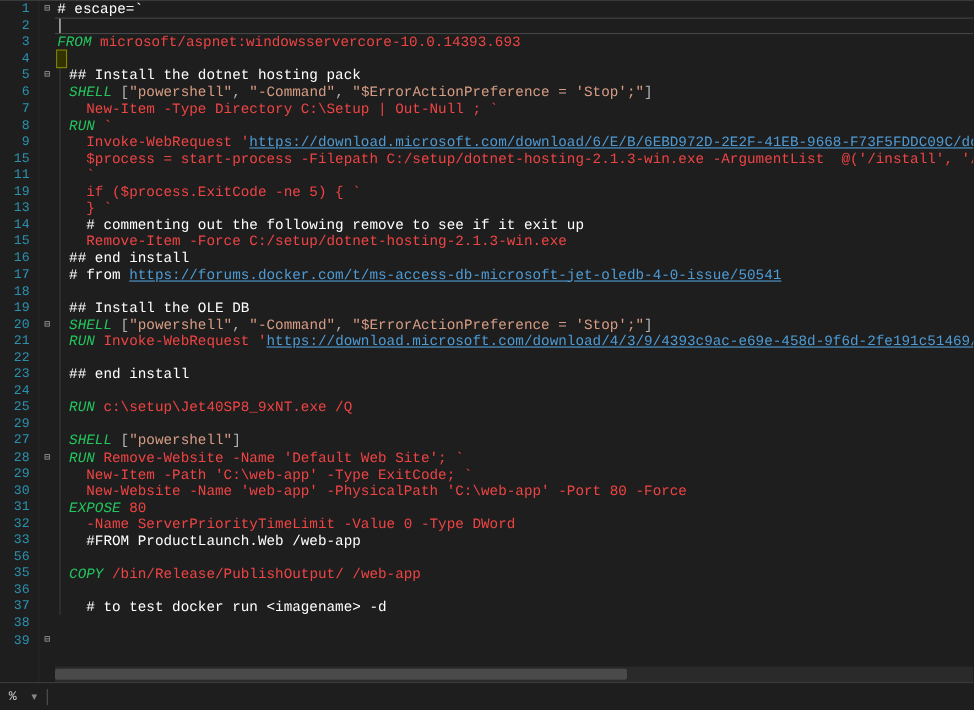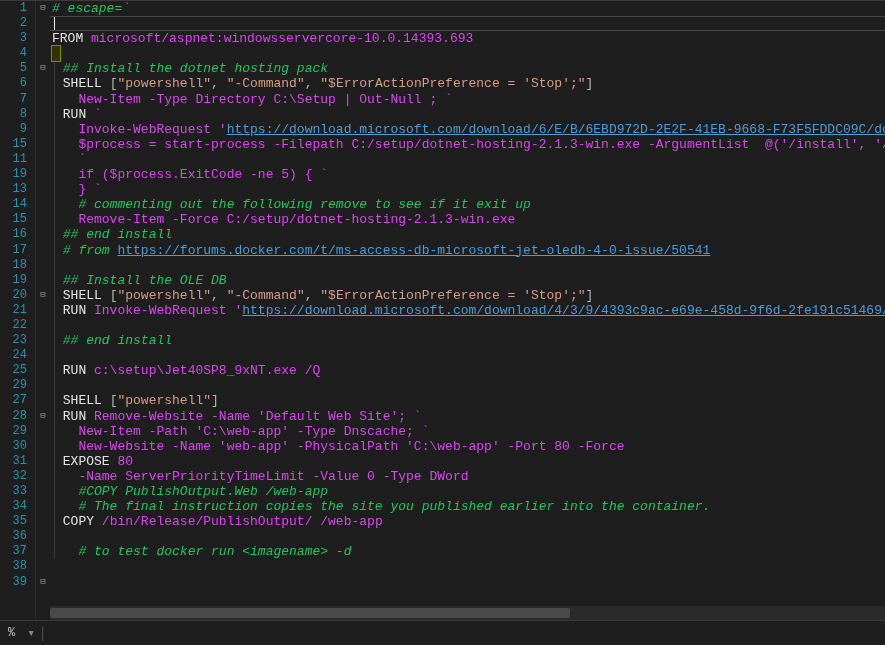--- a/index.html
+++ b/index.html
@@ -75,24 +75,24 @@
 }
 .caret {
   position: absolute;
   left: 4px;
   top: 16px;
   width: 1px;
   height: 13px;
   background: #eeeeee;
   pointer-events: none;
 }
-.kw { color: #e5e5e5; }
-.cm { color: #22c55e; font-style: italic; }
+.kw { color: #22c55e; font-style: italic; }
+.cm { color: #ffffff; }
 .st { color: #d69d85; }
-.pl { color: #d946ef; }
+.pl { color: #ef4444; }
 .pu { color: #b4b4b4; }
 .lk { color: #4e9cd6; text-decoration: underline; }
 .bracket-y { background: #333300; outline: 1px solid #888800; }
 .statusbar {
   width: 885px;
   height: 25px;
   background: #1e1e1e;
   border-top: 1px solid #3a3a3a;
   display: flex;
   align-items: center;
@@ -159,21 +159,21 @@
       <div class="ln">24</div>
       <div class="ln">25</div>
       <div class="ln">29</div>
       <div class="ln">27</div>
       <div class="ln">28</div>
       <div class="ln">29</div>
       <div class="ln">30</div>
       <div class="ln">31</div>
       <div class="ln">32</div>
       <div class="ln">33</div>
-      <div class="ln">34</div>
+      <div class="ln">56</div>
       <div class="ln">35</div>
       <div class="ln">36</div>
       <div class="ln">37</div>
       <div class="ln">38</div>
       <div class="ln">39</div>
     </div>
   <div class="fold-col" id="foldcol">
       <div class="fr">⊟</div>
       <div class="fr"></div>
       <div class="fr"></div>
@@ -236,26 +236,26 @@
       <div class="line"><span class="indent-guide"> </span><span class="cm">## Install the OLE DB</span></div>
       <div class="line"><span class="indent-guide"> </span><span class="kw">SHELL</span><span class="pu"> [</span><span class="st">"powershell"</span><span class="pu">, </span><span class="st">"-Command"</span><span class="pu">, </span><span class="st">"$ErrorActionPreference = 'Stop';"</span><span class="pu">]</span></div>
       <div class="line"><span class="indent-guide"> </span><span class="kw">RUN</span><span class="pl"> Invoke-WebRequest '</span><span class="lk">https://download.microsoft.com/download/4/3/9/4393c9ac-e69e-458d-9f6d-2fe191c51469/Jet40SP8_9xNT.</span></div>
       <div class="line"><span class="indent-guide"> </span></div>
       <div class="line"><span class="indent-guide"> </span><span class="cm">## end install</span></div>
       <div class="line"><span class="indent-guide"> </span></div>
       <div class="line"><span class="indent-guide"> </span><span class="kw">RUN</span><span class="pl"> c:\setup\Jet40SP8_9xNT.exe /Q</span></div>
       <div class="line"><span class="indent-guide"> </span></div>
       <div class="line"><span class="indent-guide"> </span><span class="kw">SHELL</span><span class="pu"> [</span><span class="st">"powershell"</span><span class="pu">]</span></div>
       <div class="line"><span class="indent-guide"> </span><span class="kw">RUN</span><span class="pl"> Remove-Website -Name 'Default Web Site'; `</span></div>
-      <div class="line"><span class="indent-guide"> </span><span class="pl">  New-Item -Path 'C:\web-app' -Type Dnscache; `</span></div>
+      <div class="line"><span class="indent-guide"> </span><span class="pl">  New-Item -Path 'C:\web-app' -Type ExitCode; `</span></div>
       <div class="line"><span class="indent-guide"> </span><span class="pl">  New-Website -Name 'web-app' -PhysicalPath 'C:\web-app' -Port 80 -Force</span></div>
       <div class="line"><span class="indent-guide"> </span><span class="kw">EXPOSE</span><span class="pl"> 80</span></div>
       <div class="line"><span class="indent-guide"> </span><span class="pl">  -Name ServerPriorityTimeLimit -Value 0 -Type DWord</span></div>
-      <div class="line"><span class="indent-guide"> </span><span class="cm">  #COPY PublishOutput.Web /web-app</span></div>
-      <div class="line"><span class="indent-guide"> </span><span class="cm">  # The final instruction copies the site you published earlier into the container.</span></div>
+      <div class="line"><span class="indent-guide"> </span><span class="cm">  #FROM ProductLaunch.Web /web-app</span></div>
+      <div class="line"><span class="indent-guide"> </span></div>
       <div class="line"><span class="indent-guide"> </span><span class="kw">COPY</span><span class="pl"> /bin/Release/PublishOutput/ /web-app</span></div>
       <div class="line"><span class="indent-guide"> </span></div>
       <div class="line"><span class="indent-guide"> </span><span class="cm">  # to test docker run &lt;imagename&gt; -d</span></div>
       <div class="cursor-line"></div>
     <div class="caret"></div>
     <div class="hscroll">
       <div class="hscroll-thumb"></div>
     </div>
   </div>
 </div>

